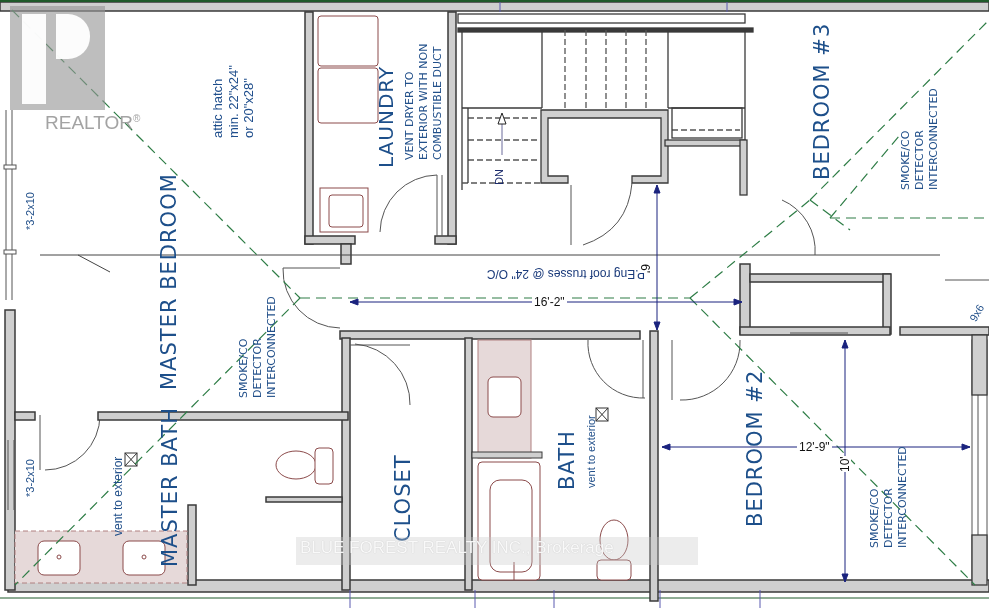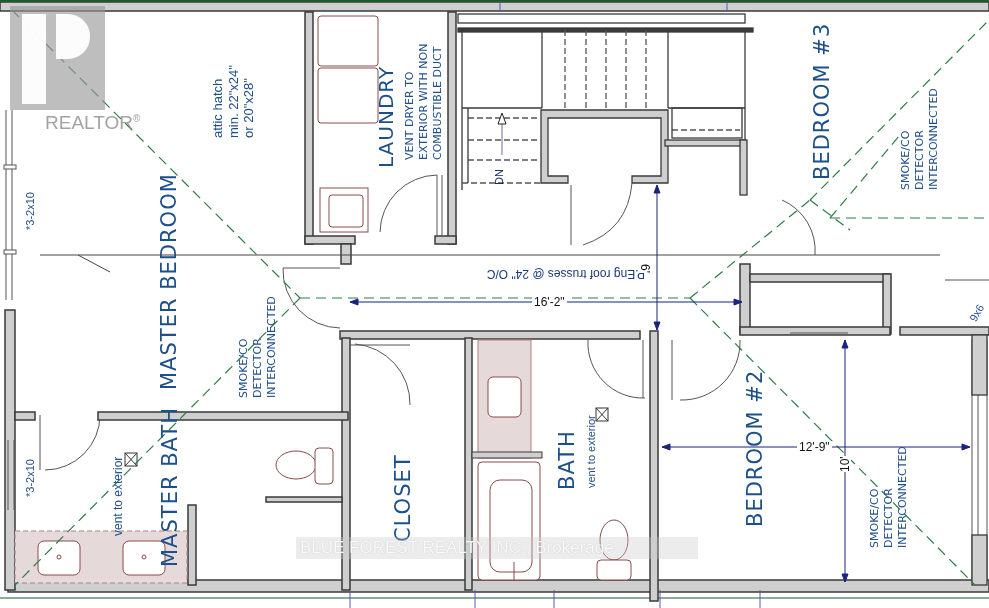--- a/index.html
+++ b/index.html
@@ -10,21 +10,21 @@
     .room{font-size:21px;letter-spacing:1px;font-family:"DejaVu Sans",sans-serif;color:#1d4f8a;}
     .note{font-size:11px;font-family:"DejaVu Sans",sans-serif;color:#22508a;line-height:1.25;}
     .note2{font-size:13px;font-family:"Liberation Sans",sans-serif;color:#1f4e8c;line-height:1.2;}
     .small{font-size:11px;color:#22508a;}
     .dim{font-size:12px;color:#111;font-family:"Liberation Sans",sans-serif;background:#fff;padding:0 2px;}
     .realtor{position:absolute;left:0;top:0;width:120px;height:135px;}
     .realtor-box{position:absolute;left:10px;top:6px;width:95px;height:104px;background:rgba(150,150,150,0.62);}
     .realtor-p1{position:absolute;left:22px;top:14px;width:24px;height:90px;background:#fff;opacity:.95}
     .realtor-p2{position:absolute;left:56px;top:14px;width:34px;height:45px;background:#fff;border-radius:0 22px 22px 0;opacity:.95}
     .realtor-txt{position:absolute;left:20px;top:112px;font-size:19px;color:rgba(140,140,140,0.8);font-family:"Liberation Sans",sans-serif;letter-spacing:0px;margin-left:25px;}
-    .watermark{position:absolute;left:296px;top:537px;height:22px;width:398px;background:rgba(200,200,200,0.35);color:rgba(255,255,255,0.9);font-size:17px;line-height:22px;padding-left:4px;font-family:"Liberation Sans",sans-serif;text-shadow:0 0 1px rgba(150,150,150,0.6);}
+    .watermark{position:absolute;left:296px;top:537px;height:28px;width:398px;background:rgba(200,200,200,0.35);color:rgba(255,255,255,0.9);font-size:17px;line-height:22px;padding-left:4px;font-family:"Liberation Sans",sans-serif;text-shadow:0 0 1px rgba(150,150,150,0.6);}
   </style>
 </head>
 <body>
 
 <svg id="plan" viewBox="0 0 989 608" xmlns="http://www.w3.org/2000/svg">
 
   <g fill="#cfcfcf" stroke="#3a3a3a" stroke-width="1.5">
     <rect x="0" y="2" width="989" height="9"></rect>
     <rect x="8" y="580" width="981" height="12"></rect>
     <rect x="5" y="310" width="10" height="280"></rect>

